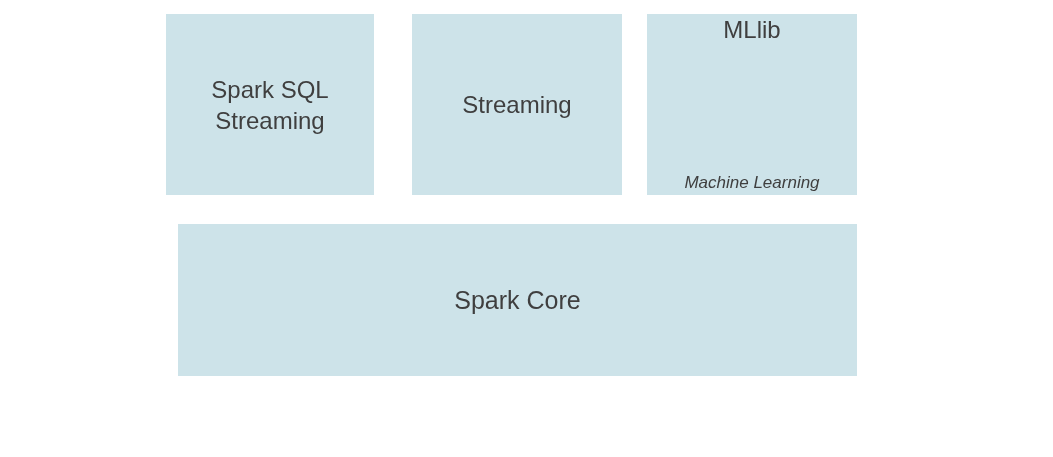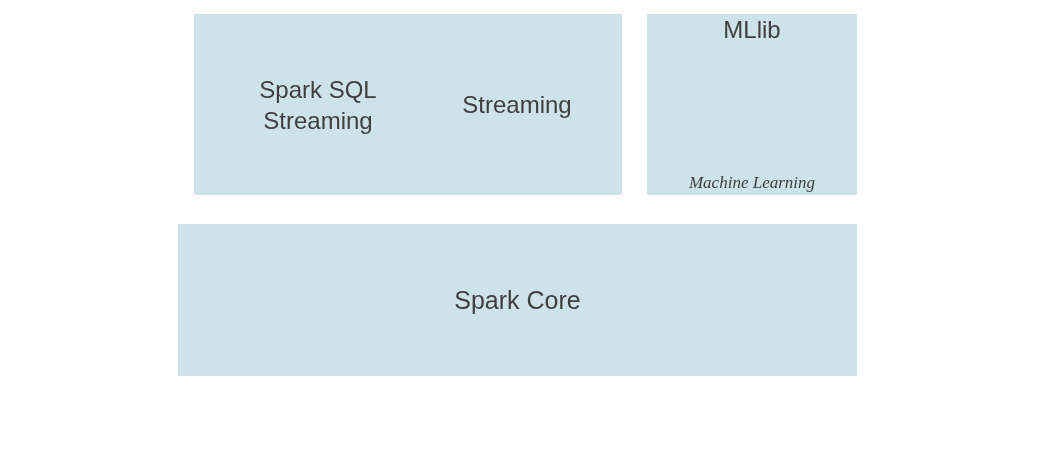--- a/index.html
+++ b/index.html
@@ -28,24 +28,23 @@
   .box .line {
     font-size: 24px;
     line-height: 31px;
     white-space: nowrap;
   }
   .box .subtitle {
     font-size: 17px;
     line-height: 24px;
     font-style: italic;
     white-space: nowrap;
-    font-family: Liberation Serif, serif;
   }
   
-  .box-spark-sql  { left: 194px; top: 14px;  width: 208px; height: 181px; padding-left: 20px; }
+  .box-spark-sql  { left: 166px; top: 14px;  width: 208px; height: 181px; }
   .box-streaming  { left: 412px; top: 14px;  width: 210px; height: 181px; }
   .box-mllib      { left: 647px; top: 14px;  width: 210px; height: 181px; justify-content: space-between; }
   .box-spark-core { left: 178px; top: 224px; width: 679px; height: 152px; }
   .box-spark-core .line { font-size: 25px; }
 </style>
 </head>
 <body>
 
 <div class="canvas" style="--bg: #ffffff; --box-fill: #cde3e9; --text: #3f3f3f;">
 

